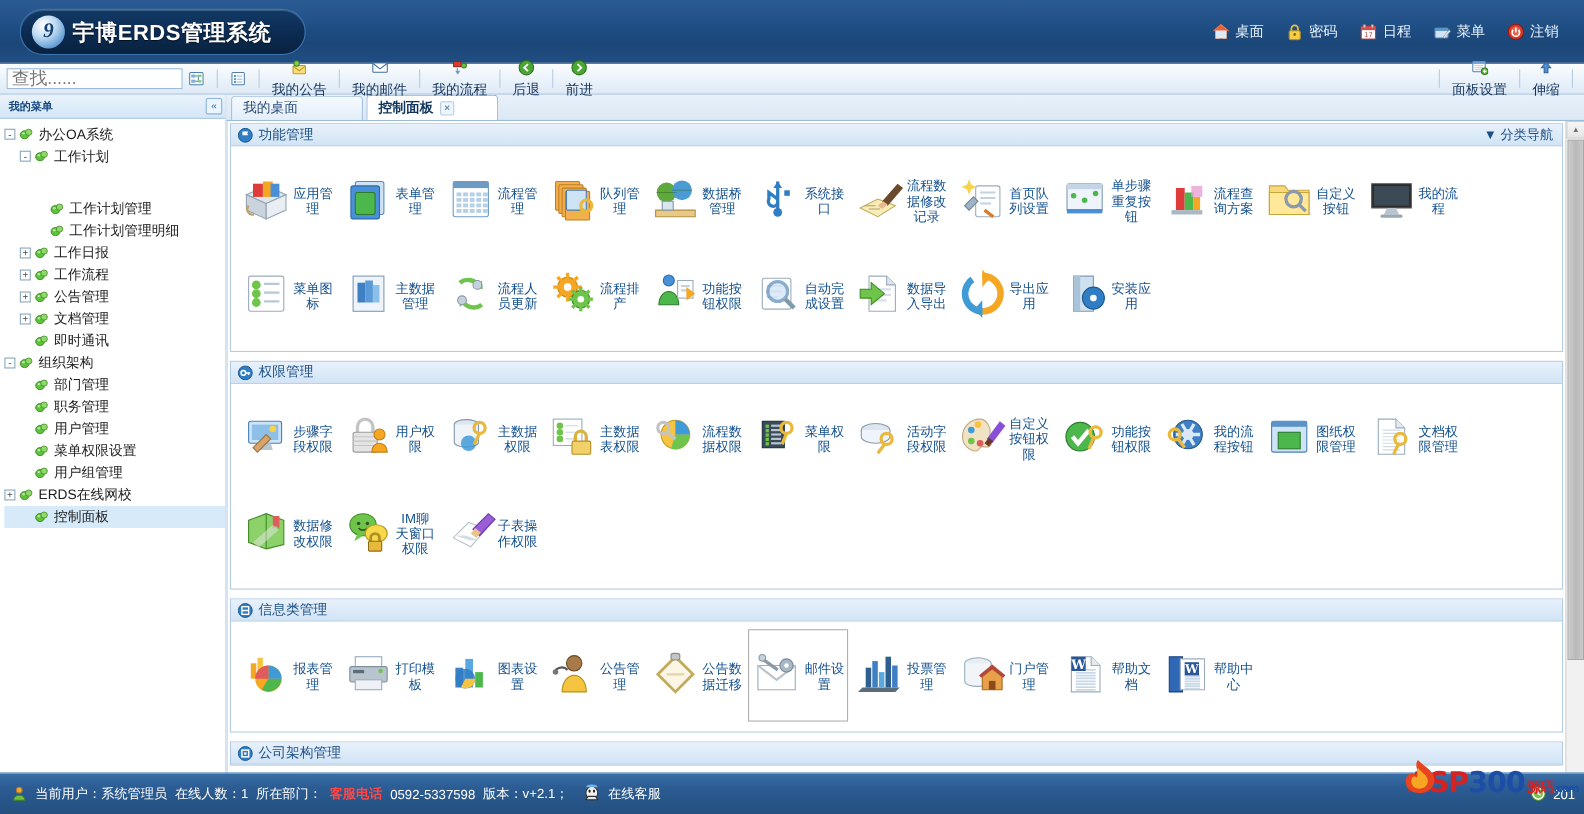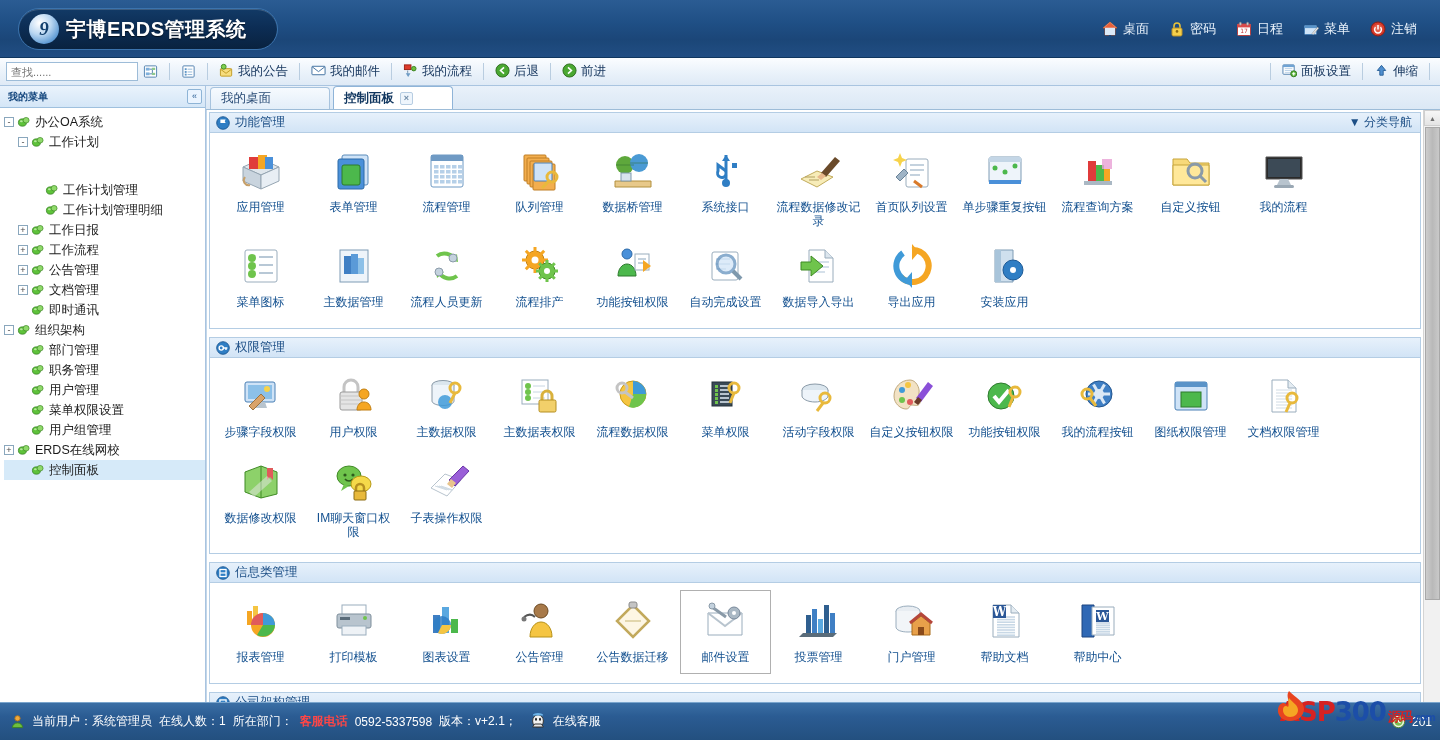--- a/index.html
+++ b/index.html
@@ -51,30 +51,31 @@
   .tn-icon { width: 16px; height: 16px; display: block; }
 
   
   #toolbar {
     height: 28px; width: 100%;
     background: linear-gradient(to bottom, #fbfdff 0%, #eaf2fa 55%, #dfeaf6 100%);
     border-bottom: 1px solid #a9c4e0;
     display: flex; align-items: center; position: relative;
   }
   #search-box {
-    margin-left: 6px; width: 132px; height: 19px;
+    margin-left: 6px; width: 160px; height: 19px;
     border: 1px solid #9dbcd8; background: #fff;
-    font-size: 11px; color: #8b5cf6; padding: 0 4px;
+    font-size: 16px; color: #8b5cf6; padding: 0 4px;
     font-family: "Liberation Sans", sans-serif;
   }
   .tb-sep { width: 1px; height: 17px; background: #b9cde0; margin: 0 6px; }
   .tb-btn {
-    display: flex; gap: 4px;
+    display: flex; align-items: center; gap: 4px;
     padding: 2px 5px; cursor: pointer; color: #14345c; font-size: 12.5px;
     white-space: nowrap;
+    flex-direction: column;
   }
   .tb-icon { width: 15px; height: 15px; display: block; }
   #toolbar-right { position: absolute; right: 4px; display: flex; align-items: center; }
 
   
   #body-wrap { display: flex; height: 624px; width: 100%; background: #eef3f9; }
 
   
   #sidebar {
     width: 206px; flex: 0 0 206px; height: 100%;
@@ -146,21 +147,21 @@
   }
   .panel-head-left { display: flex; align-items: center; gap: 5px; }
   .panel-title { color: #1d4f86; font-size: 12.5px; }
   .panel-nav { color: #1d4f86; font-size: 12px; cursor: pointer; }
   .panel-body {
     display: flex; flex-wrap: wrap; padding: 6px 4px 8px 4px;
     align-content: flex-start;
   }
   .app-item {
     width: 91px; min-height: 84px; padding: 6px 2px 4px 2px; margin: 1px;
-    display: flex; flex-direction: column; align-items: center; cursor: pointer;
+    display: flex; flex-direction: row; align-items: center; cursor: pointer;
     border: 1px solid transparent;
   }
   .app-item.hovered { border-color: #b0b0b0; background: #ffffff; }
   .app-icon { width: 48px; height: 48px; margin-bottom: 5px; flex: 0 0 auto; }
   .app-label {
     font-size: 12px; color: #13508f; text-align: center; line-height: 14px;
     word-break: break-all;
   }
 
   

